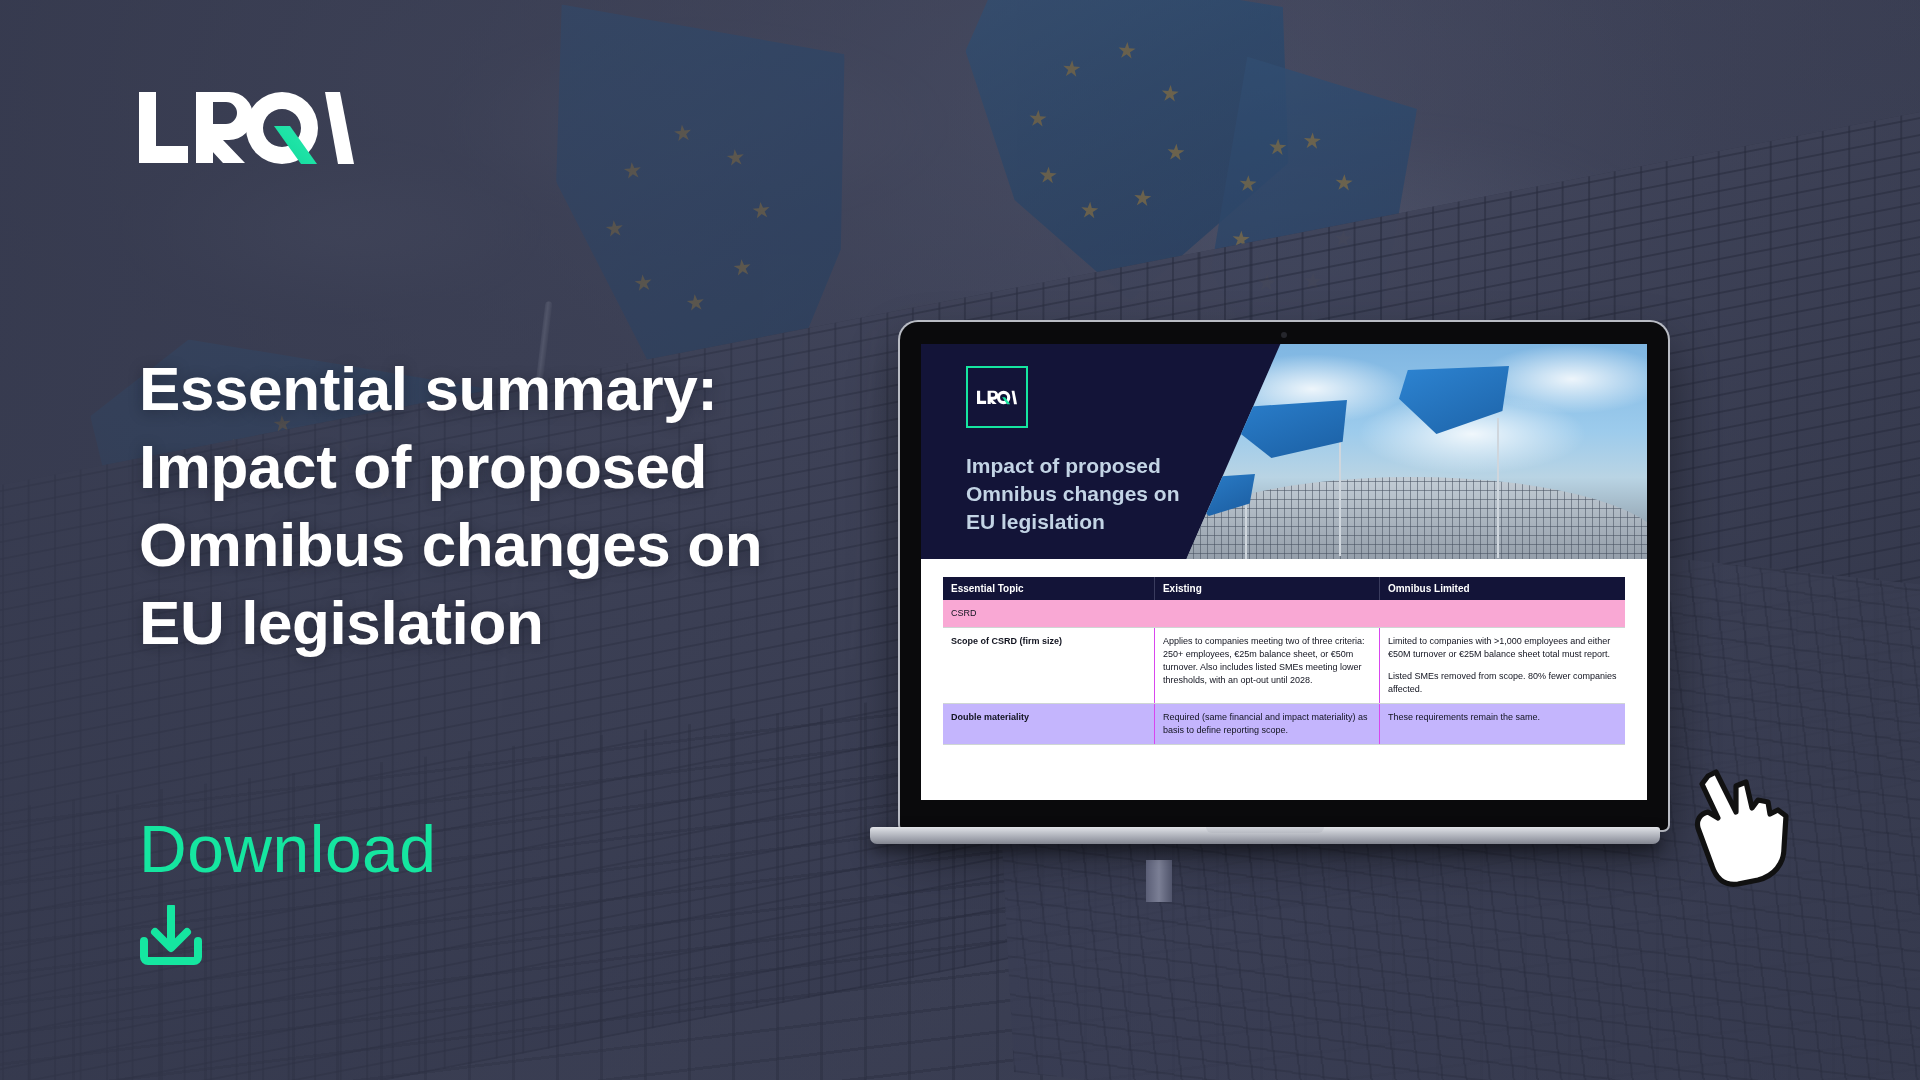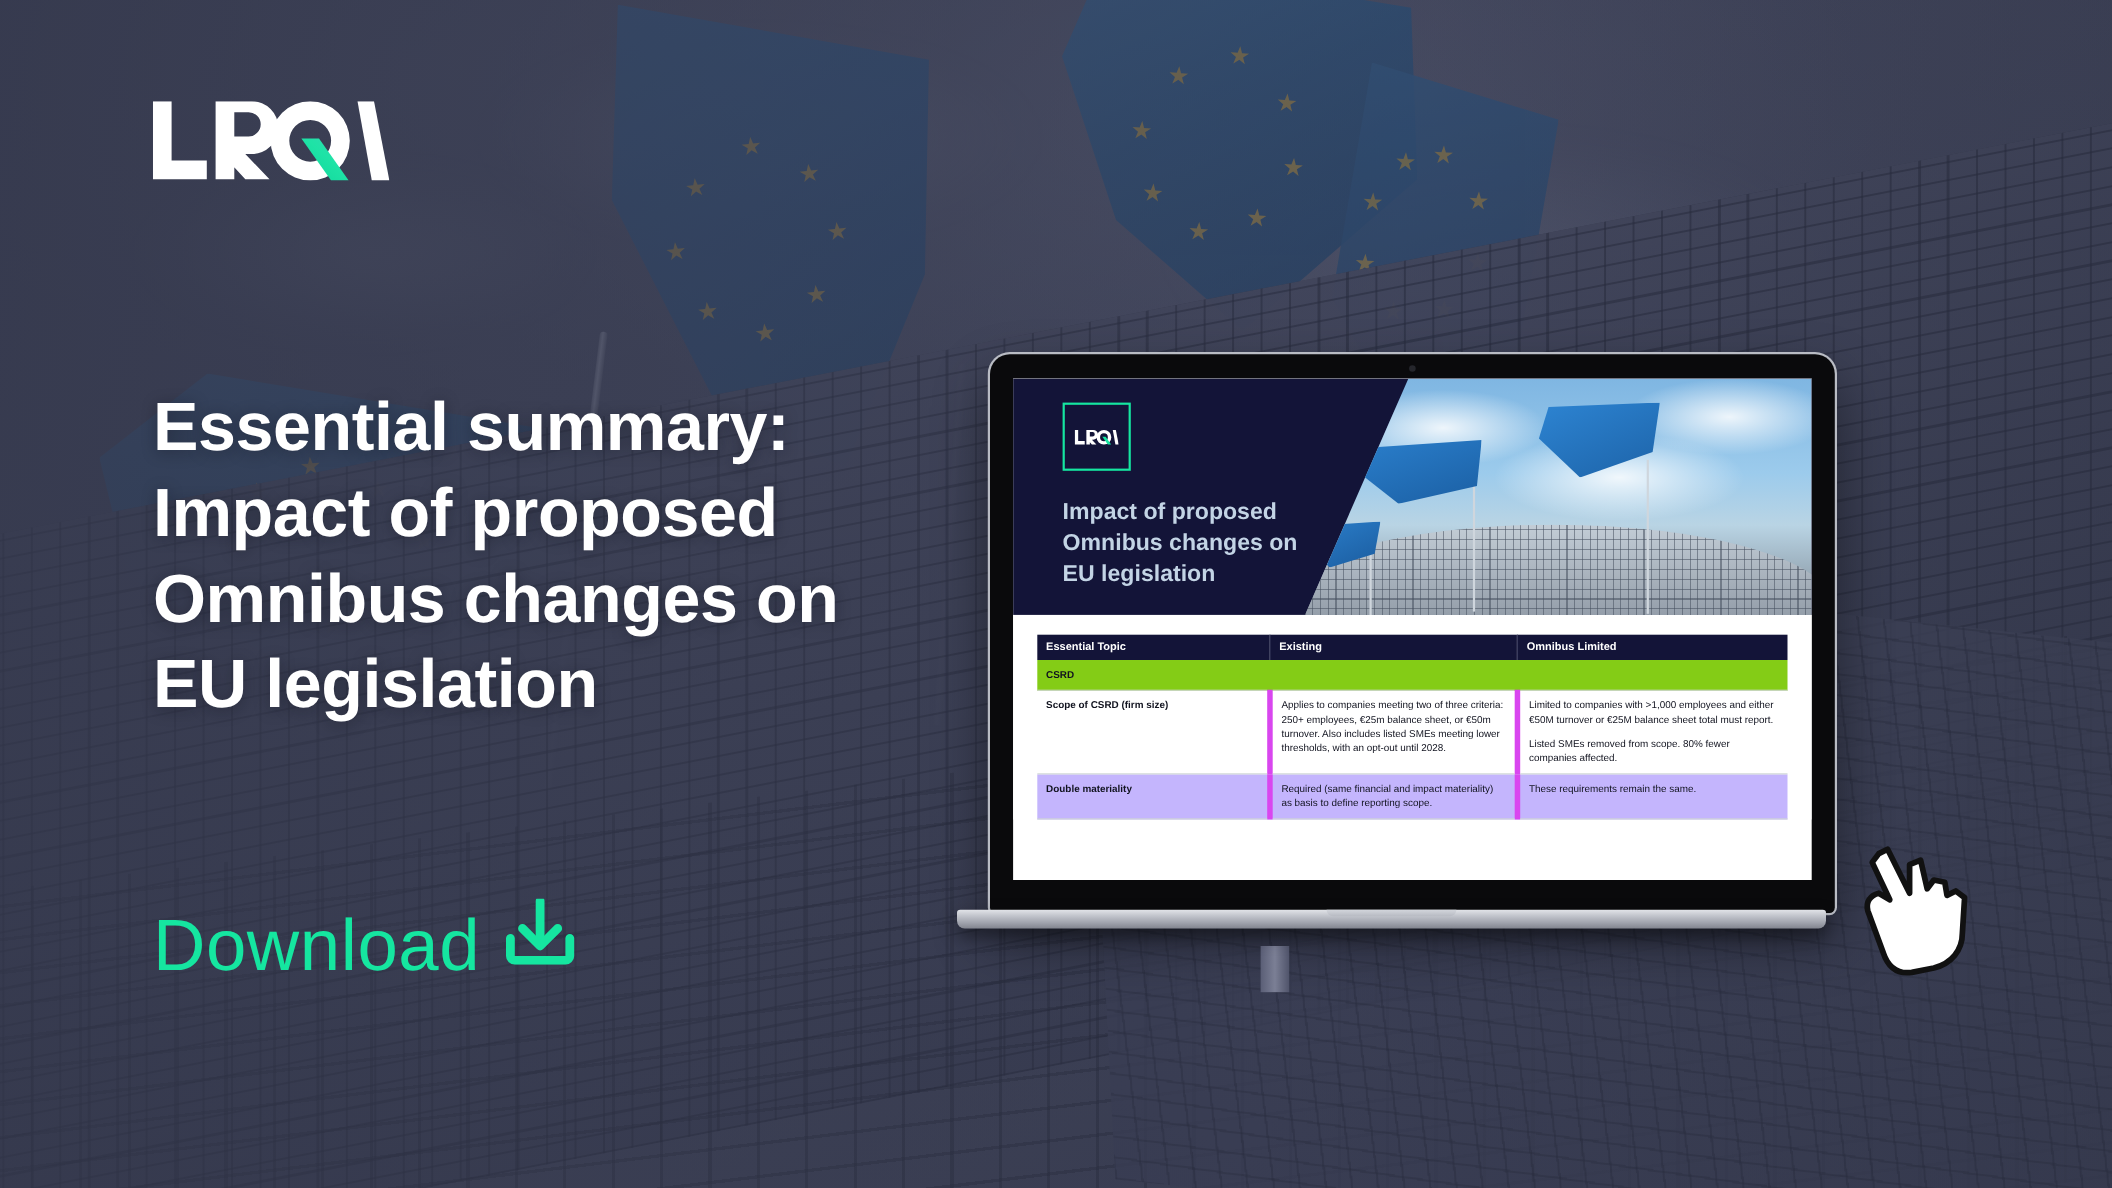--- a/index.html
+++ b/index.html
@@ -111,23 +111,23 @@
   .headline {
     position:absolute; left:139px; top:334px; width:640px;
     color:#ffffff; font-size:62px; line-height:1.26; font-weight:700;
     letter-spacing:-.4px;
     text-shadow:0 2px 14px rgba(12,14,24,.35);
   }
   .headline div { white-space:nowrap; }
 
   .download {
     position:absolute; left:139px; top:800px;
-    display:flex; align-items:flex-end; gap:22px;
+    display:flex; align-items:flex-start; gap:22px;
     color:#15E6A0; font-size:66px; font-weight:400; letter-spacing:.5px;
-    cursor:pointer; text-decoration:none;
+    cursor:pointer; text-decoration:none;flex-direction:column;
   }
   .download .label { line-height:1; }
   .dl-icon { display:block; }
 
   
   #laptop { position:absolute; left:870px; top:322px; width:790px; height:540px; }
 
   .lid {
     position:absolute; left:30px; top:0; width:768px; height:508px;
     background:#0a0a0c;
@@ -200,27 +200,27 @@
   table.cmp col.c1 { width:31%; }
   table.cmp col.c2 { width:33%; }
   table.cmp col.c3 { width:36%; }
   table.cmp th {
     background:#131438; color:#ffffff; text-align:left;
     font-size:10px; font-weight:700; padding:6px 8px; vertical-align:middle;
     border-right:1px solid #3a3c5e;
   }
   table.cmp th:last-child { border-right:none; }
   tr.section td {
-    background:#84cc16; color:#0d1030; font-weight:700;
+    background:#f9a8d4; color:#0d1030; font-weight:400;
     font-size:10px; padding:5px 8px;
   }
   table.cmp td {
     font-size:9px; line-height:1.45; color:#11131f;
     padding:7px 8px; vertical-align:top;
-    border-right:5px solid #d946ef; border-bottom:1px solid #cfd6d4;
+    border-right:1px solid #d946ef; border-bottom:1px solid #cfd6d4;
   }
   table.cmp td:last-child { border-right:none; }
   td.topic { font-weight:700; }
   tr.alt td { background:#c4b5fd; }
   td p + p { margin-top:9px; }
 
   
   #cursor { position:absolute; left:1690px; top:760px; }
 </style>
 </head>

